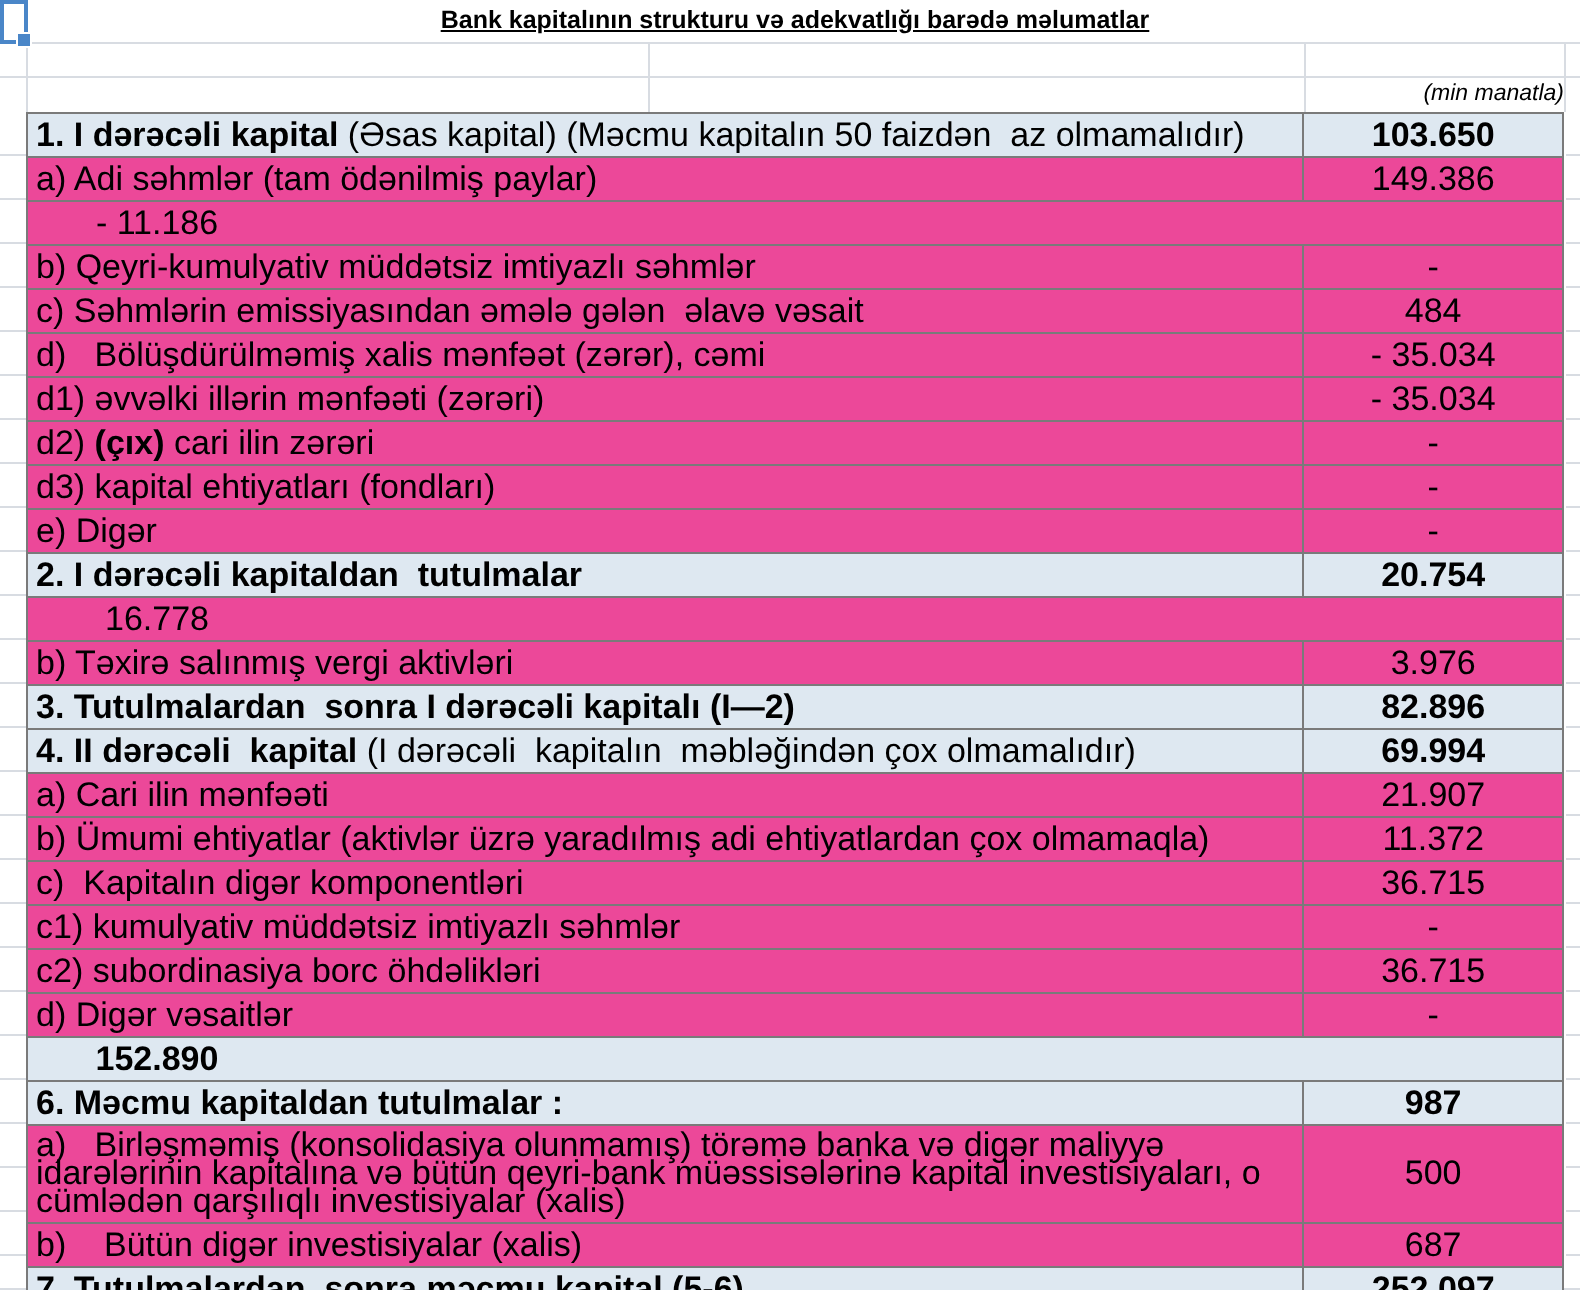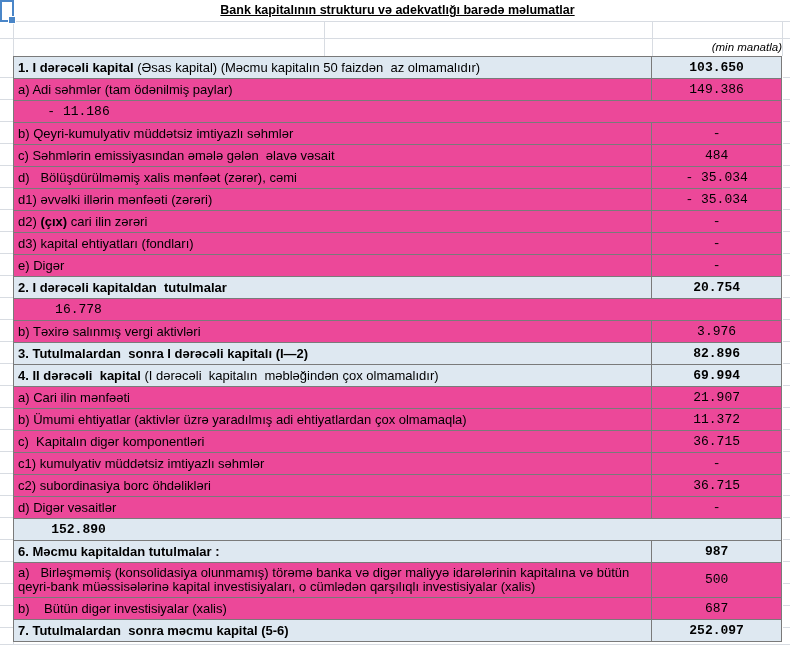--- a/index.html
+++ b/index.html
@@ -52,29 +52,29 @@
     background:#fff;z-index:3;box-sizing:border-box;
   }
   .t-row{
     display:flex;align-items:stretch;
     border-bottom:1px solid var(--table-border);
     border-left:1px solid var(--table-border);
     border-right:1px solid var(--table-border);
     box-sizing:border-box;background:#ec4899;
   }
   .t-row.section{background:var(--section-bg);}
-  .cell{display:flex;align-items:center;box-sizing:border-box;font-size:13px;line-height:14px;}
+  .cell{display:flex;align-items:center;box-sizing:border-box;font-size:17px;line-height:14px;}
   .cell.label{
     width:639px;border-right:1px solid var(--table-border);
     padding:3px 6px 3px 4px;min-height:21px;
   }
   .cell.label span{white-space:pre-wrap;}
   .cell.label span.b{font-weight:bold;}
   .cell.value{
-    width:129px;justify-content:center;text-align:center;min-height:21px;padding:1px 2px;font-family:Liberation Mono, monospace;
+    width:129px;justify-content:center;text-align:center;min-height:21px;padding:1px 2px;
   }
   .t-row.section .cell.value{font-weight:bold;}
   .indent0{padding-left:4px;}
   .indent1{padding-left:12px;}
   .indent2{padding-left:21px;}
 </style>
 </head>
 <body>
 
 <div class="sheet">

